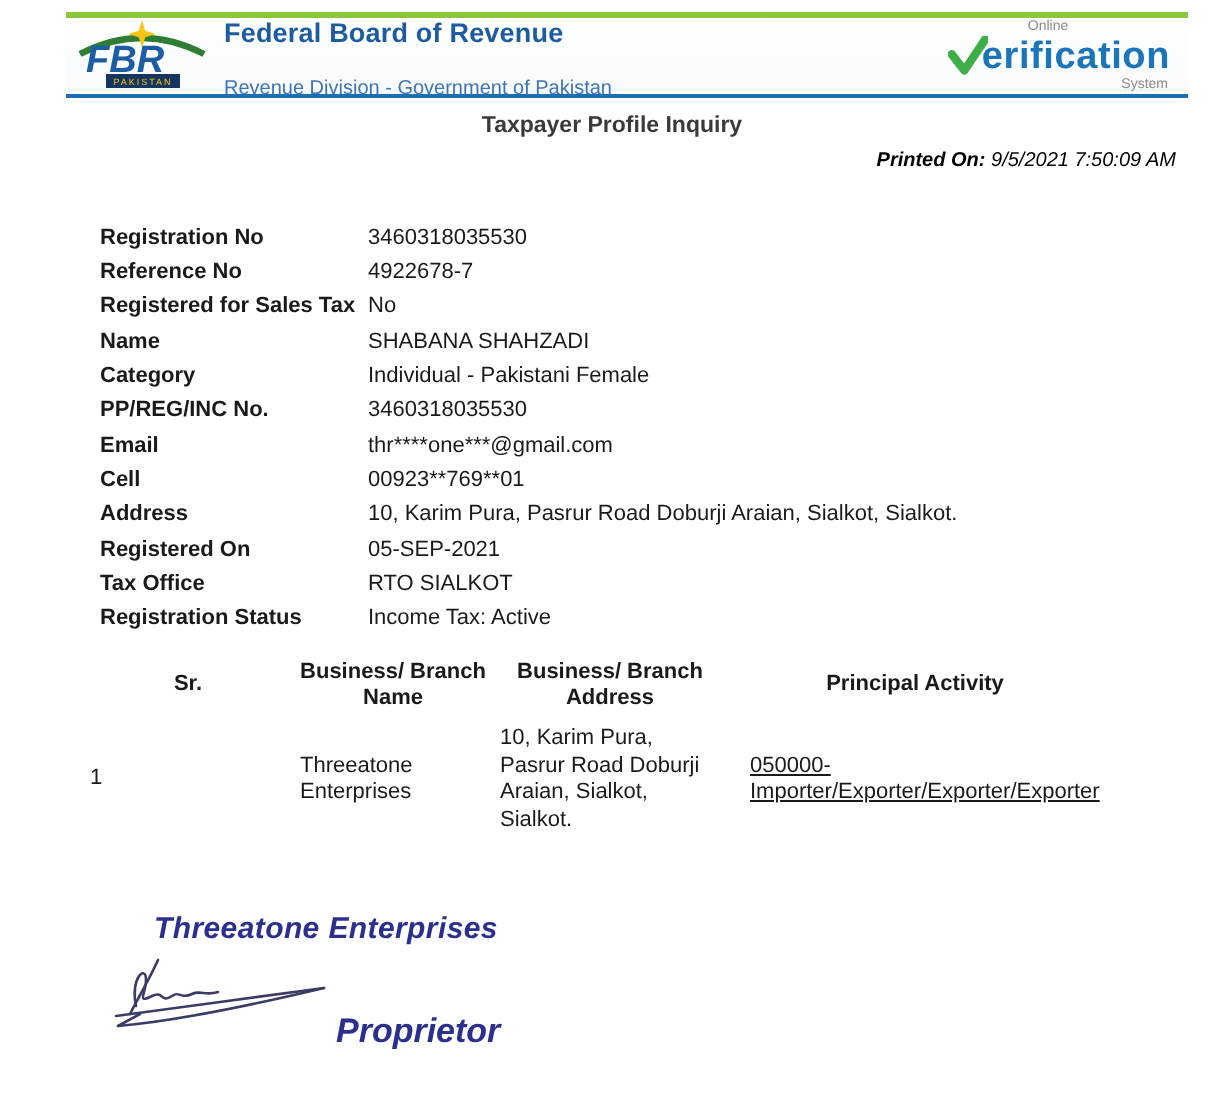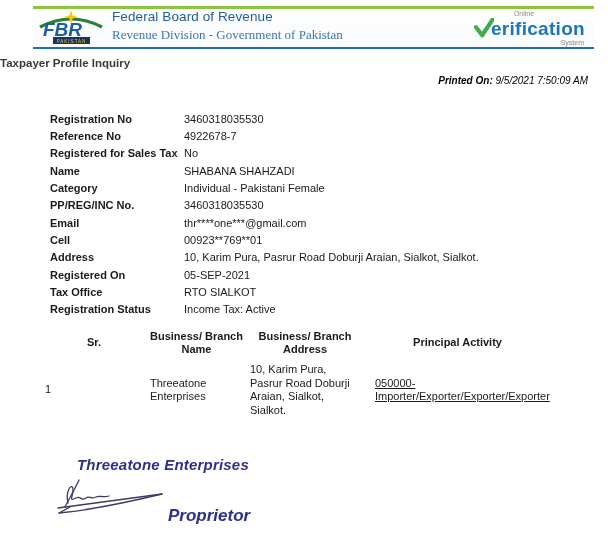--- a/index.html
+++ b/index.html
@@ -10,31 +10,31 @@
 
   
   .header {
     position:absolute; left:33px; top:6px; width:555px; height:36px;
     border-top:3px solid #8cc63f; border-bottom:2px solid #1a6fb5;
     background:linear-gradient(#ffffff,#f8fafc);
     display:flex; align-items:flex-start; padding:1px 3px; box-sizing:content-box;
   }
   .fbr-logo { width:70px; height:34px; flex:0 0 auto; }
   .brand { margin-left:6px; line-height:1.05; }
-  .brand-title { color:#1d5c9e; font-weight:normal; font-size:13.5px; letter-spacing:0.1px; }
-  .brand-sub { color:#3c76b5; font-size:13px; margin-top:4px;font-family:Liberation Serif, serif; }
+  .brand-title { color:#1d5c9e; font-weight:bold; font-size:13.5px; letter-spacing:0.1px; }
+  .brand-sub { color:#3c76b5; font-size:10px; margin-top:16px; }
   .spacer { flex:1; }
   .verification { display:flex; flex-direction:column; line-height:1; margin-right:6px; }
   .v-online { font-size:7px; color:#8a8a8a; margin-left:40px; }
   .v-main { display:flex; align-items:flex-end; margin-top:1px; }
   .v-word { color:#1b75bb; font-weight:bold; font-size:19px; margin-left:-3px; letter-spacing:0.3px; }
   .v-system { font-size:7px; color:#8a8a8a; align-self:flex-end; margin-right:1px; margin-top:1px; }
 
   
-  .doc-title { position:absolute; top:57px; left:0; width:612px; text-align:left;
+  .doc-title { position:absolute; top:57px; left:0; width:612px; text-align:center;
     font-size:11.5px; font-weight:bold; color:#3a3a3a; }
   .printed { position:absolute; top:75px; right:24px; font-size:10px; color:#000;font-style:italic; }
   .printed .b { font-weight:bold; }
 
   
   .details { position:absolute; left:50px; top:110px; }
   .drow { display:flex; align-items:center; height:17.35px; font-size:11px; }
   .dlabel { width:134px; font-weight:bold; flex:0 0 auto; }
   .dvalue { white-space:nowrap; }
 

